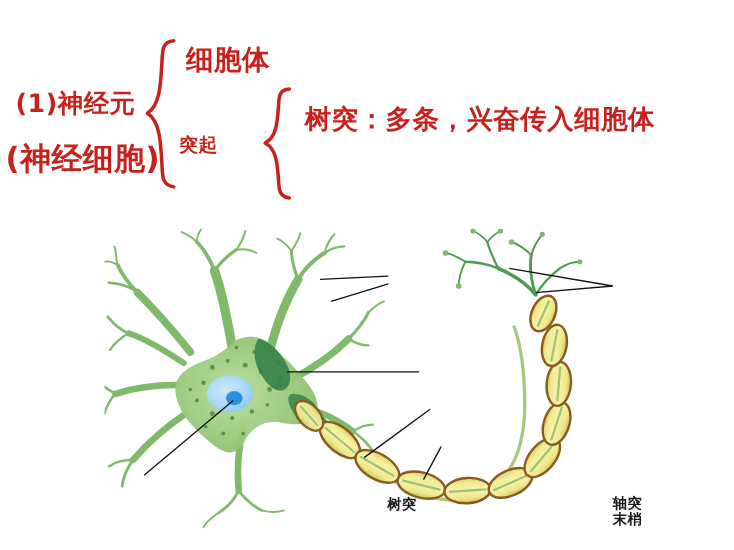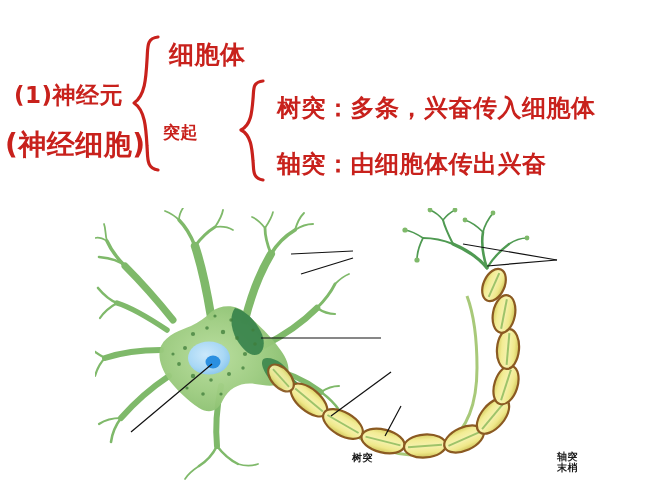--- a/index.html
+++ b/index.html
@@ -56,21 +56,21 @@
     left: 95px;
     top: 208px;
     width: 480px;
     height: 290px;
   }
   #figure svg { display: block; }
 
   .d-label {
     position: absolute;
     color: #1a1a1a;
-    font-size: 10px;
+    font-size: 13px;
     font-weight: bold;
     white-space: nowrap;
     line-height: 1.08;
     letter-spacing: 0.5px;
   }
   #dl-dendrite { left: 257px; top: 245px; }
   #dl-terminal { left: 462px; top: 244px; }
   #dl-terminal .t2 { display: block; }
 </style>
 </head>
@@ -91,21 +91,20 @@
     <div class="r-text" id="lbl-soma">细胞体</div>
 
     <div class="r-text" id="lbl-process">突起</div>
 
     <svg class="brace-svg" id="brace2" width="30" height="105" viewBox="0 0 30 105">
       <path d="M27 3 C16 4, 18 12, 17 21 C16 34, 15 47, 5 52 C15 57, 16 70, 17 83 C18 92, 16 100, 27 102" fill="none" stroke="#c8211c" stroke-width="3.2" stroke-linecap="round" stroke-linejoin="round"></path>
     </svg>
 
     <div class="r-text" id="lbl-dendrite">树突：多条，兴奋传入细胞体</div>
 
-    <div class="r-text" id="lbl-axon">轴突：由细胞体传出兴奋</div>
   </div>
 
   <div id="figure">
 
     <svg width="480" height="290" viewBox="0 0 480 290">
 
       <defs>
         <radialGradient id="somaGrad" cx="42%" cy="48%" r="62%">
           <stop offset="0%" stop-color="#b7dd9b"></stop>
           <stop offset="60%" stop-color="#9ccb7f"></stop>

